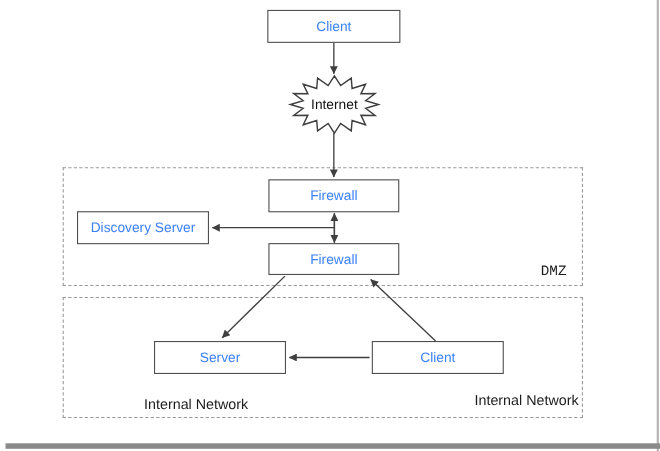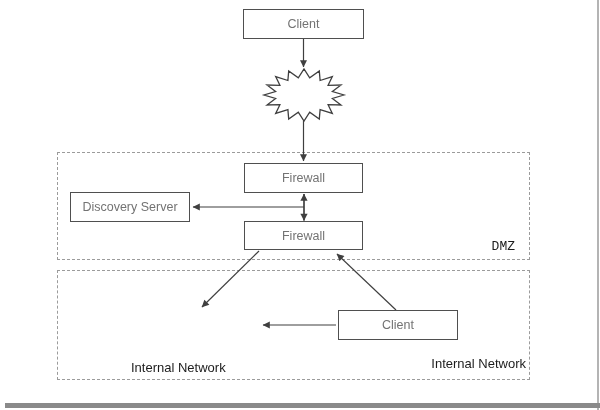--- a/index.html
+++ b/index.html
@@ -13,21 +13,21 @@
   .z-dmz { left:57px; top:152px; width:473px; height:108px; }
   .z-int { left:57px; top:270px; width:473px; height:110px;text-align:center; }
   .zone-label { position:absolute; font-size:13px; color:#1c1c1c; white-space:nowrap; }
   .dmz-label { right:14px; bottom:5px;font-family:Liberation Mono, monospace; }
   .int-label-left { left:73px; bottom:4px; }
   .int-label-right { right:3px; bottom:8px; }
 
   .box {
     position:absolute; background:#fff; border:1.5px solid #4f4f4f; box-sizing:border-box;
     display:flex; align-items:center; justify-content:center;
-    font-size:12.5px; color:#737373; white-space:nowrap;
+    font-size:12.5px; color:#3b82f6; white-space:nowrap;
   }
   .n-client-ext { left:243px; top:9px;   width:121px; height:30px; }
   .n-fw-outer   { left:244px; top:163px; width:119px; height:30px; }
   .n-discovery  { left:70px;  top:192px; width:120px; height:30px; }
   .n-fw-inner   { left:244px; top:221px; width:119px; height:29px; }
   .n-server     { left:140px; top:310px; width:120px; height:30px; }
   .n-client-int { left:338px; top:310px; width:120px; height:30px; }
 
   .internet-label {
     position:absolute; left:264px; top:88px; width:80px; text-align:center;
@@ -66,33 +66,37 @@
     <line x1="396" y1="310" x2="337" y2="254" stroke-width="1.2" marker-end="url(#arr)" stroke="#3f3f3f"></line>
     <line x1="336" y1="325" x2="263" y2="325" stroke-width="1.2" marker-end="url(#arr)" stroke="#3f3f3f"></line>
 
     <polygon fill="#ffffff" stroke-width="1.3" points="344,95 332.4,98.4 341,105 328.1,104.7 332.3,113.4 320.1,109.6 319.3,119 309.7,112.2 304,121 298.3,112.2 288.7,119 287.9,109.6 275.7,113.4 279.9,104.7 267,105 275.6,98.4 264,95 275.6,91.6 267,85 279.9,85.3 275.7,76.6 287.9,80.5 288.7,71 298.3,77.8 304,69 309.7,77.8 319.3,71 320.1,80.5 332.3,76.6 328.1,85.3 341,85 332.4,91.6" stroke="#3f3f3f"></polygon>
   </svg>
 
   <div class="box n-client-ext">
     <span>Client</span>
   </div>
 
+  <div class="internet-label">Internet</div>
 
   <div class="box n-fw-outer">
     <span>Firewall</span>
   </div>
 
   <div class="box n-discovery">
     <span>Discovery Server</span>
   </div>
 
   <div class="box n-fw-inner">
     <span>Firewall</span>
   </div>
 
+  <div class="box n-server">
+    <span>Server</span>
+  </div>
 
   <div class="box n-client-int">
     <span>Client</span>
   </div>
 
   <div class="frame-right"></div>
   <div class="frame-bottom"></div>
 </div>
 
 </body></html>

